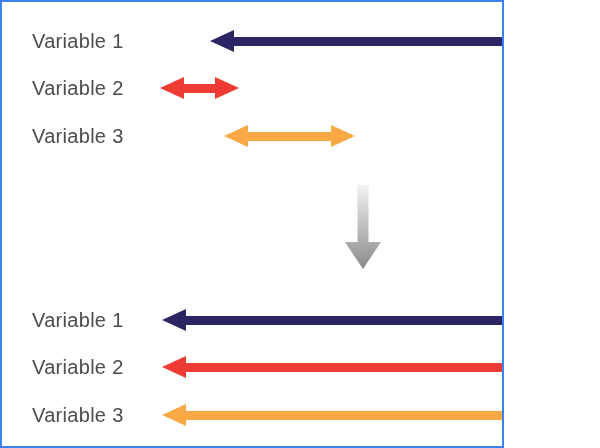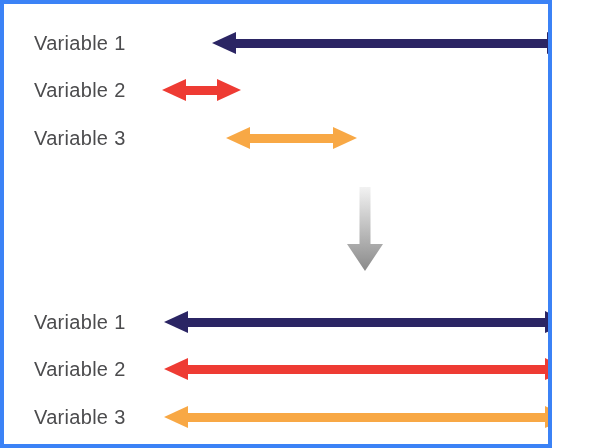--- a/index.html
+++ b/index.html
@@ -3,24 +3,24 @@
 <meta charset="utf-8">
 <style>
   html, body {
     margin: 0;
     padding: 0;
     background: #ffffff;
     font-family: "Liberation Sans", sans-serif;
   }
   .canvas {
     position: relative;
-    width: 552px;
+    width: 504px;
     height: 448px;
     box-sizing: border-box;
-    border: 4px solid #3b82f6;
+    border: 2px solid #3b82f6;
     background: #ffffff;
     overflow: hidden;
   }
   .var-label {
     position: absolute;
     left: 30px;
     transform: translateY(-50%);
     font-size: 20px;
     letter-spacing: 0.3px;
     color: var(--label-color, #4c4c4e);

